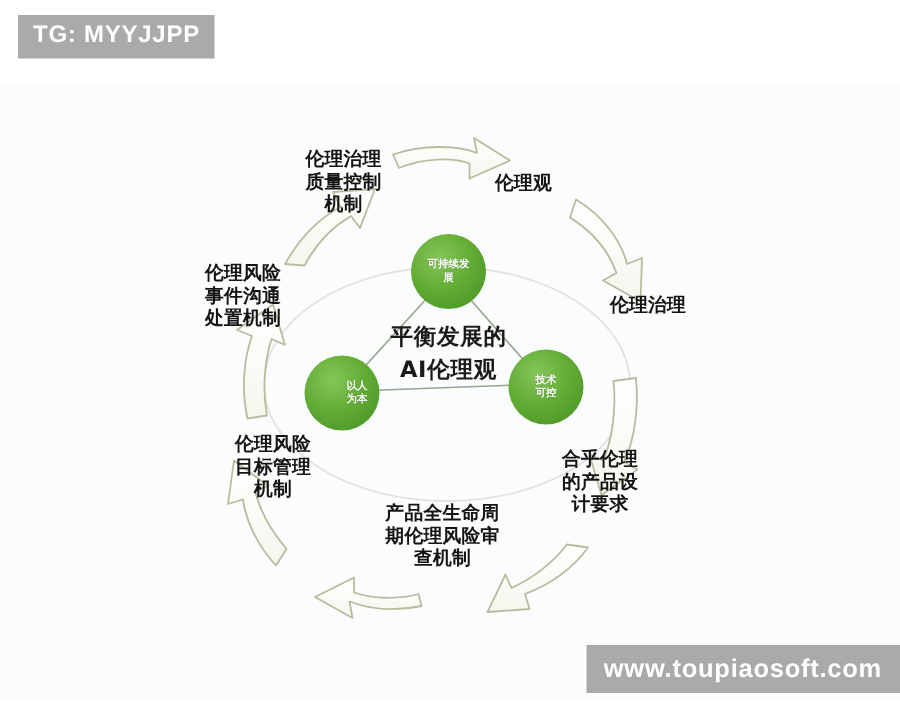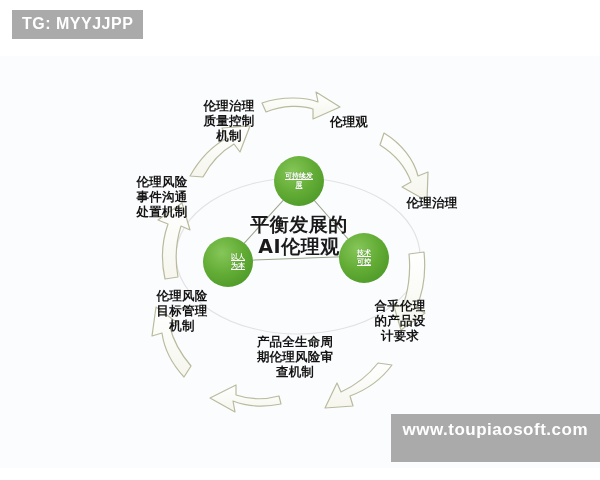--- a/index.html
+++ b/index.html
@@ -28,21 +28,21 @@
   #wm-top {
     left: 12px;
     top: 10px;
     padding: 5px 10px 6px 10px;
     font-size: 16px;
     line-height: 18px;
   }
   #wm-bottom {
     right: 0px;
     bottom: 18px;
-    padding: 6px 12px 23px 12px;
+    padding: 6px 12px 7px 12px;
     font-size: 17px;
     line-height: 19px;
     text-align: center;
   }
 
   
   #canvas {
     position: absolute;
     left: 0;
     top: 56px;
@@ -74,28 +74,27 @@
   .node-lbl {
     position: absolute;
     color: #ffffff;
     font-weight: bold;
     font-size: 7px;
     line-height: 8.5px;
     text-align: center;
     white-space: pre-line;
     letter-spacing: 0px;
     text-shadow: 0 0 1px rgba(60,110,40,0.55);
-    text-decoration: underline;
   }
 
   .center-lbl {
     position: absolute;
     color: #1a1a1a;
     font-weight: bold;
-    font-size: 19px;
+    font-size: 15px;
     line-height: 22px;
     text-align: center;
     white-space: pre-line;
     letter-spacing: 0.5px;
   }
 </style>
 </head>
 <body>
 
 <div class="watermark" id="wm-top">TG: MYYJJPP</div>

